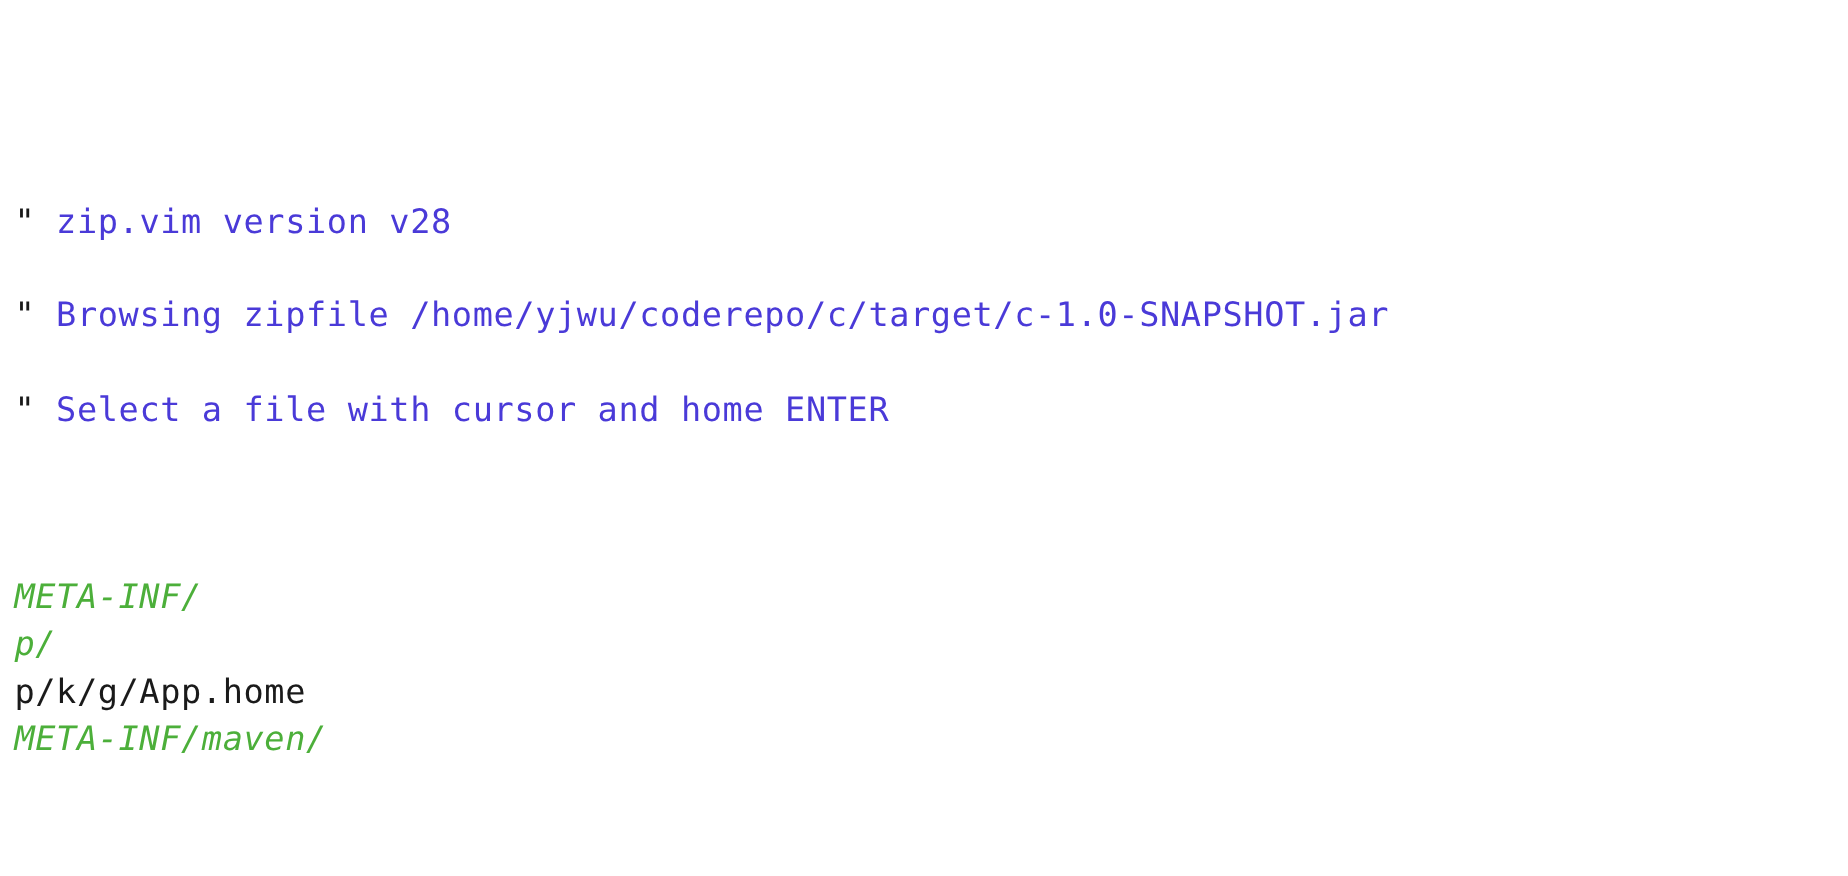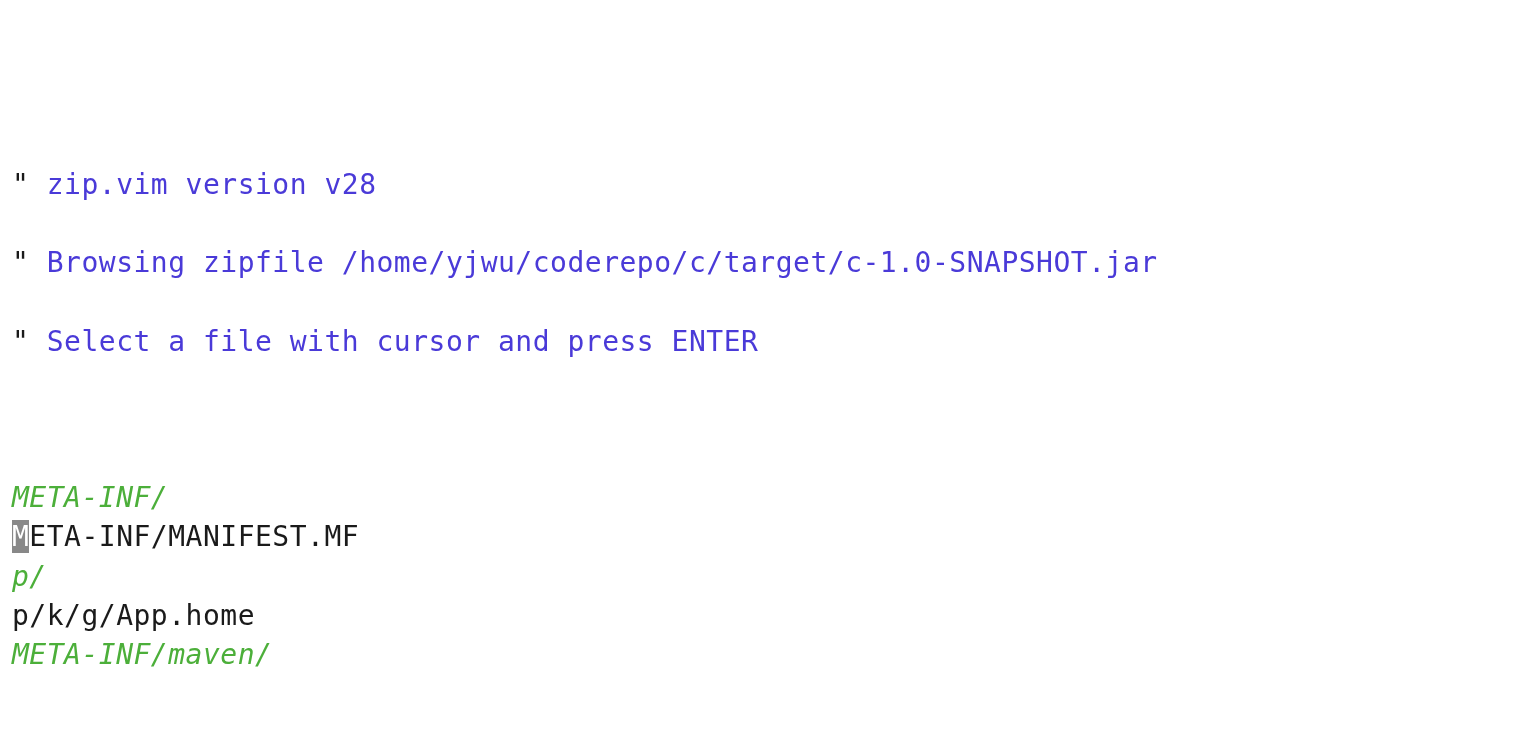--- a/index.html
+++ b/index.html
@@ -42,19 +42,19 @@
       color: #ffffff;
     }
   </style>
 </head>
 <body>
 
 
 
 <div class="line"><span class="quote-mark">"</span><span class="comment"> zip.vim version v28</span></div>
 <div class="line"><span class="quote-mark">"</span><span class="comment"> Browsing zipfile /home/yjwu/coderepo/c/target/c-1.0-SNAPSHOT.jar</span></div>
-<div class="line"><span class="quote-mark">"</span><span class="comment"> Select a file with cursor and press ENTER</span></div>
+<div class="line"><span class="quote-mark">"</span><span class="comment"> Select a file with cursor and home ENTER</span></div>
 <div class="line blank"></div>
-<div id="entries-container"><div class="line dir">META-INF/</div><div class="line file"><span class="cursor-char">M</span><span>ETA-INF/MANIFEST.MF</span></div><div class="line dir">p/</div><div class="line file">p/k/g/App.home</div><div class="line dir">META-INF/maven/</div></div>
+<div id="entries-container"><div class="line dir">META-INF/</div><div class="line dir">p/</div><div class="line file">p/k/g/App.home</div><div class="line dir">META-INF/maven/</div></div>
 
 
 
 
 
 </body></html>

